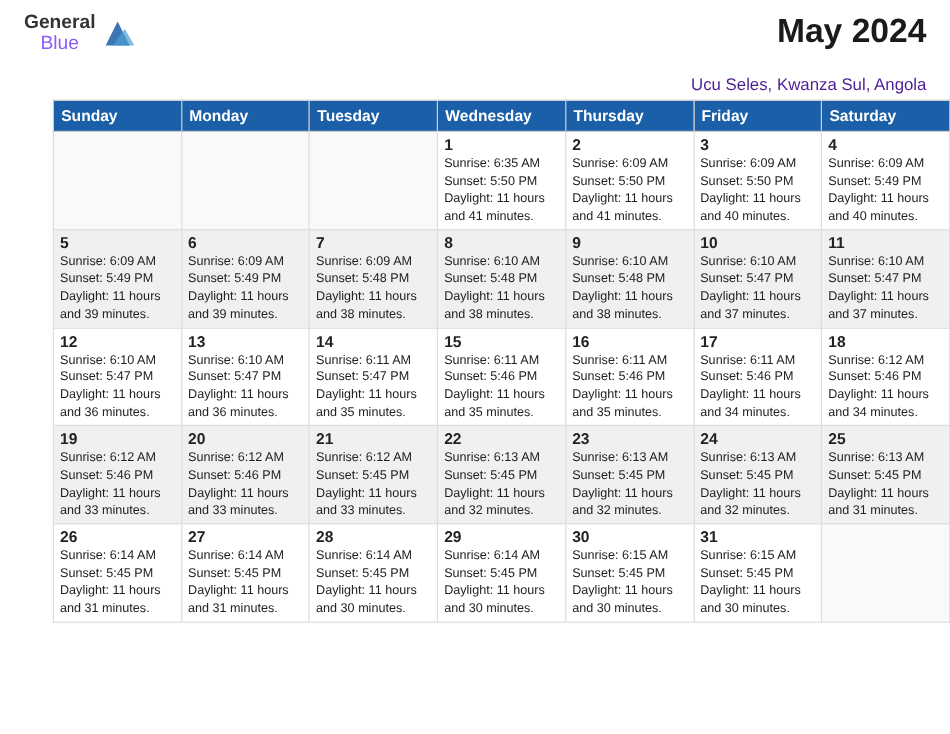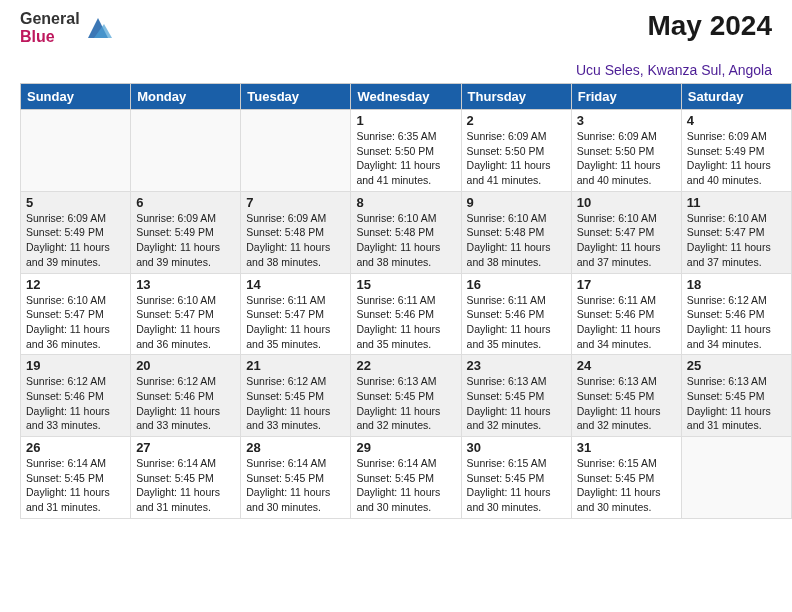--- a/index.html
+++ b/index.html
@@ -1,31 +1,31 @@
 <!DOCTYPE html>
 <html><head>
   <meta charset="utf-8">
   <style>
     * { margin: 0; padding: 0; box-sizing: border-box; }
     body { font-family: Arial, sans-serif; background: #fff; width: 792px; height: 612px; overflow: hidden; }
     
     .header { display: flex; justify-content: space-between; align-items: flex-start; padding: 10px 20px 5px 20px; }
     
     .logo { display: flex; align-items: center; }
-    .logo-text { display: flex; flex-direction: column; line-height: 1.1; }
+    .logo-text { display: flex; flex-direction: column; line-height: 1.1; text-align: center; }
     .logo-general { font-size: 16px; font-weight: bold; color: #333; }
-    .logo-blue { font-size: 16px; font-weight: bold; color: #be185d; }
+    .logo-blue { font-size: 16px; font-weight: normal; color: #8b5cf6; }
     .logo-icon { width: 28px; height: 28px; margin-left: 4px; }
     
     .title-block { text-align: right; }
     .month-title { font-size: 28px; font-weight: bold; color: #1a1a1a; }
     .location { font-size: 14px; color: #4c1d95; margin-top: 20px; }
     
     .calendar { width: 100%; border-collapse: collapse; margin: 0 10px; }
-    .calendar-wrapper { padding: 0 10px 5px 10px; }
+    .calendar-wrapper { padding: 0 10px 5px 10px; margin-left: 24px; }
     
     .calendar th {
       background-color: #1a5fa8;
       color: #fff;
       text-align: left;
       padding: 5px 6px;
       font-size: 13px;
       border: 1px solid #ccc;
     }
     

